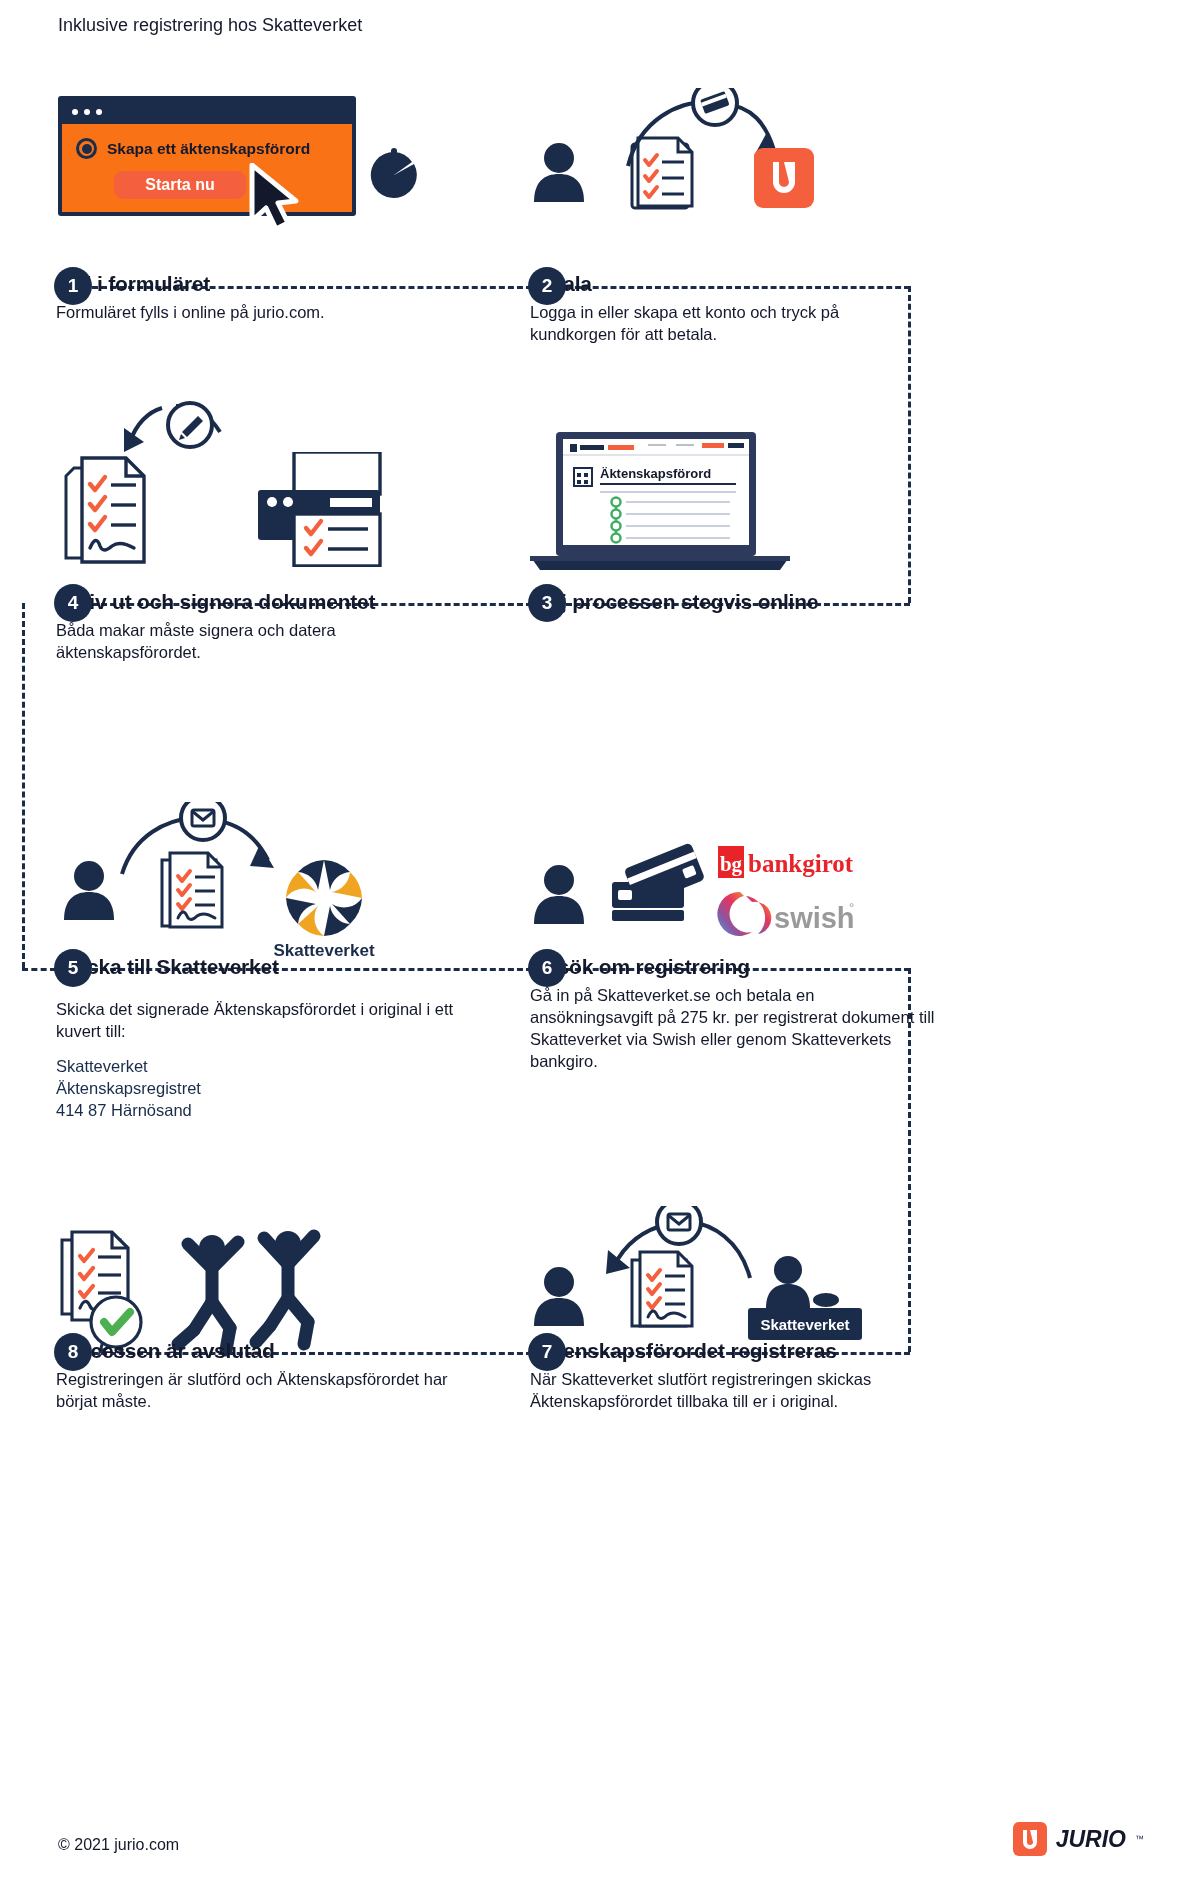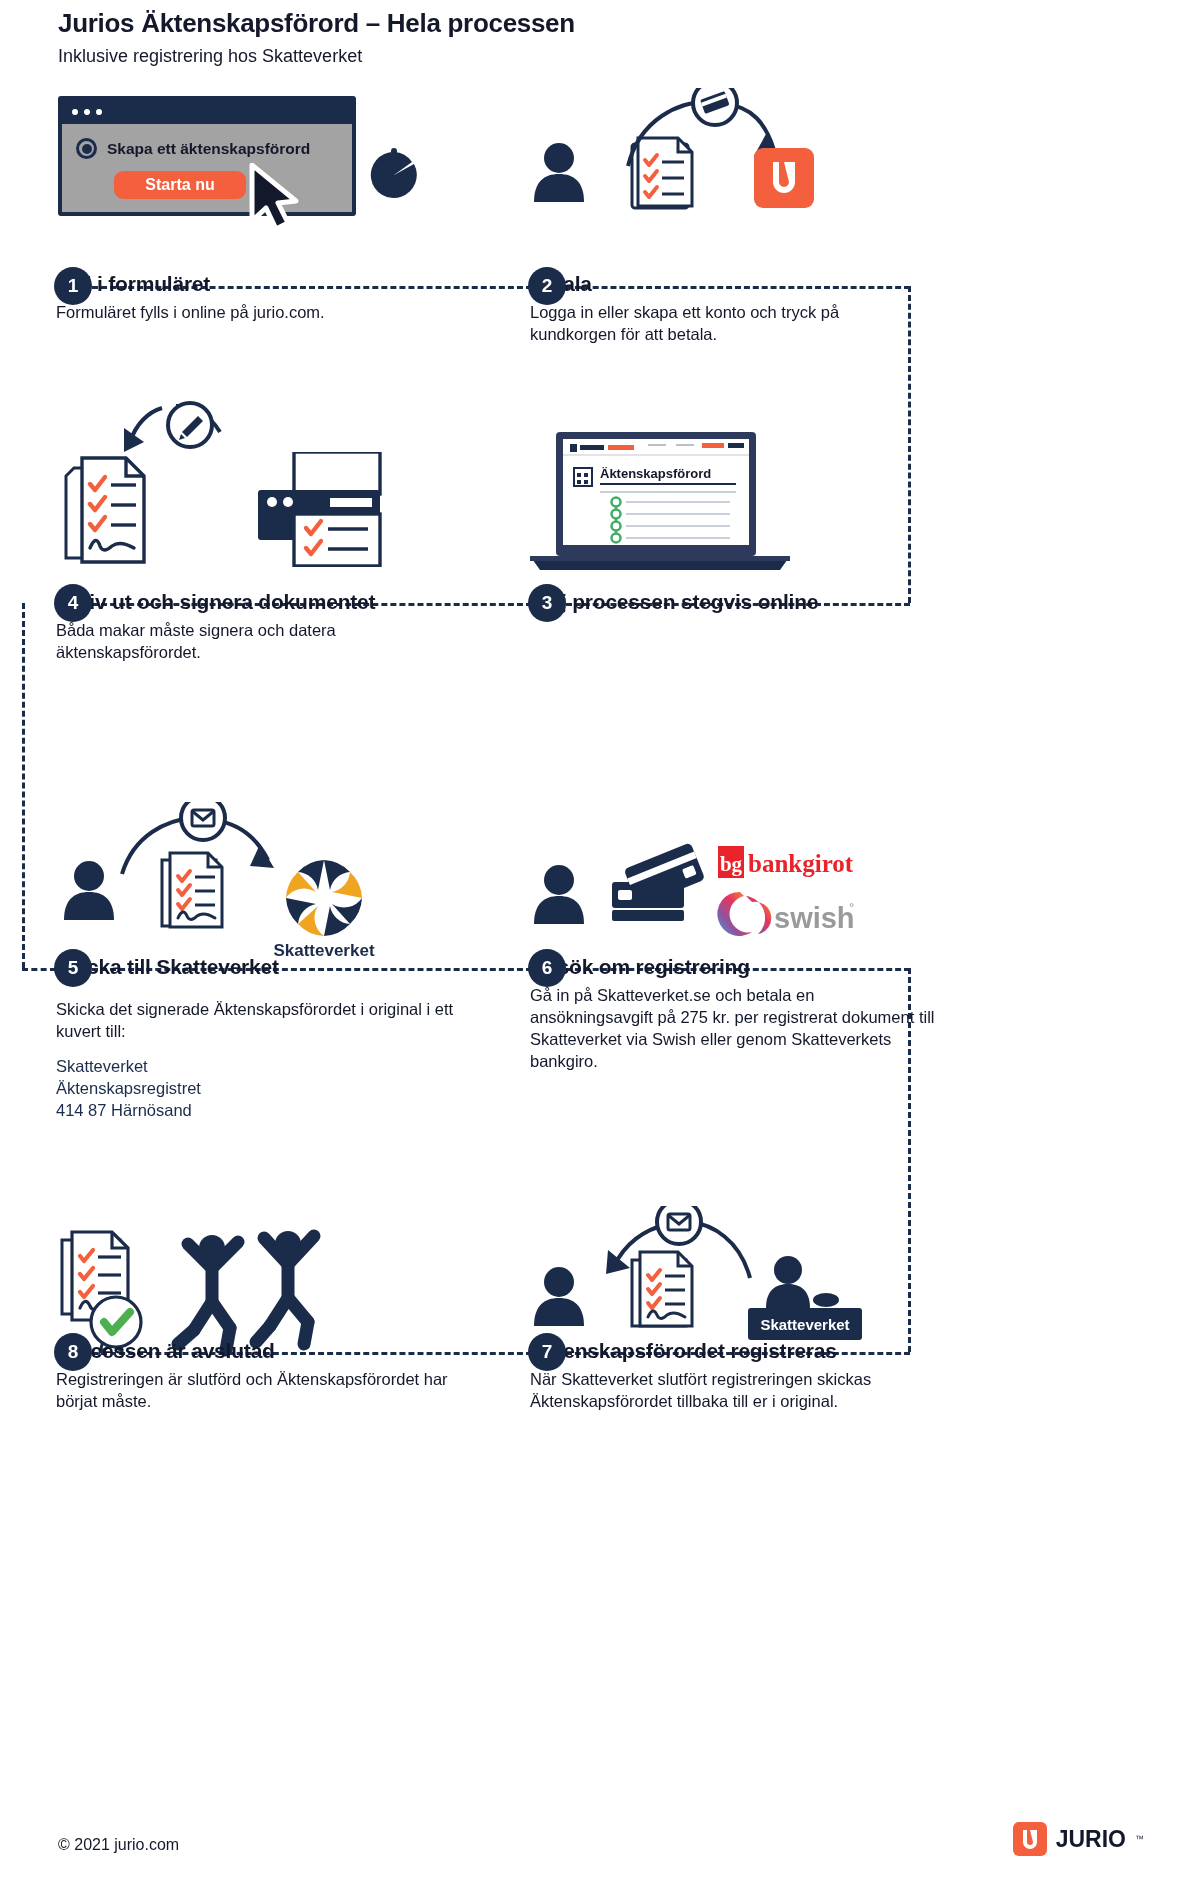--- a/index.html
+++ b/index.html
@@ -48,21 +48,21 @@
   }
   .block .addr { margin-top: 13px; font-size: 16.5px; line-height: 1.33; }
   .block .addr div { white-space: nowrap; }
 
   
   .illus { position: absolute; z-index: 4; }
 
   
   .browser {
     position: absolute; left: 58px; top: 96px; width: 298px; height: 120px;
-    border: 4px solid #1b2c4a; border-radius: 3px; background: #a3a3a3;
+    border: 4px solid #1b2c4a; border-radius: 3px; background: #f97316;
   }
   .browser-bar {
     height: 24px; background: #1b2c4a; display: flex; align-items: center;
     padding-left: 10px; gap: 6px;
   }
   .browser-bar i { width: 6px; height: 6px; border-radius: 50%; background: #fff; display: block; }
   .browser-body { padding: 14px 0 0 14px; }
   .radio-row { display: flex; align-items: center; gap: 10px; }
   .radio-outer {
     width: 21px; height: 21px; border: 3px solid #1b2c4a; border-radius: 50%;
@@ -79,30 +79,29 @@
   .tick { position: absolute; left: 232px; top: 218px; width: 2px; height: 11px;
           background: #fff; transform: rotate(18deg); z-index: 6; }
 
   
   .footer-copy { position: absolute; left: 58px; top: 1836px; font-size: 16px; color: #14182b; }
   .footer-logo { position: absolute; right: 56px; top: 1822px; display: flex; align-items: center; gap: 9px; }
   .jurio-mark {
     width: 34px; height: 34px; border-radius: 6px; background: #f4603e;
     display: flex; align-items: center; justify-content: center;
   }
-  .jurio-word { font-size: 23px; font-weight: bold; color: #14182b; letter-spacing: 0px; }
+  .jurio-word { font-size: 23px; font-weight: bold; color: #14182b; letter-spacing: 0px; font-style: italic; }
   .jurio-tm { font-size: 9px; vertical-align: super; }
 </style>
 </head>
 <body>
 
 <div class="page">
 
   <div class="header">
-    <div class="title">Jurios Äktenskapsförord – Hela processen</div>
     <div class="subtitle">Inklusive registrering hos Skatteverket</div>
   </div>
 
   <div class="browser">
     <div class="browser-bar">
       <i></i>
       <i></i>
       <i></i>
     </div>
     <div class="browser-body">

